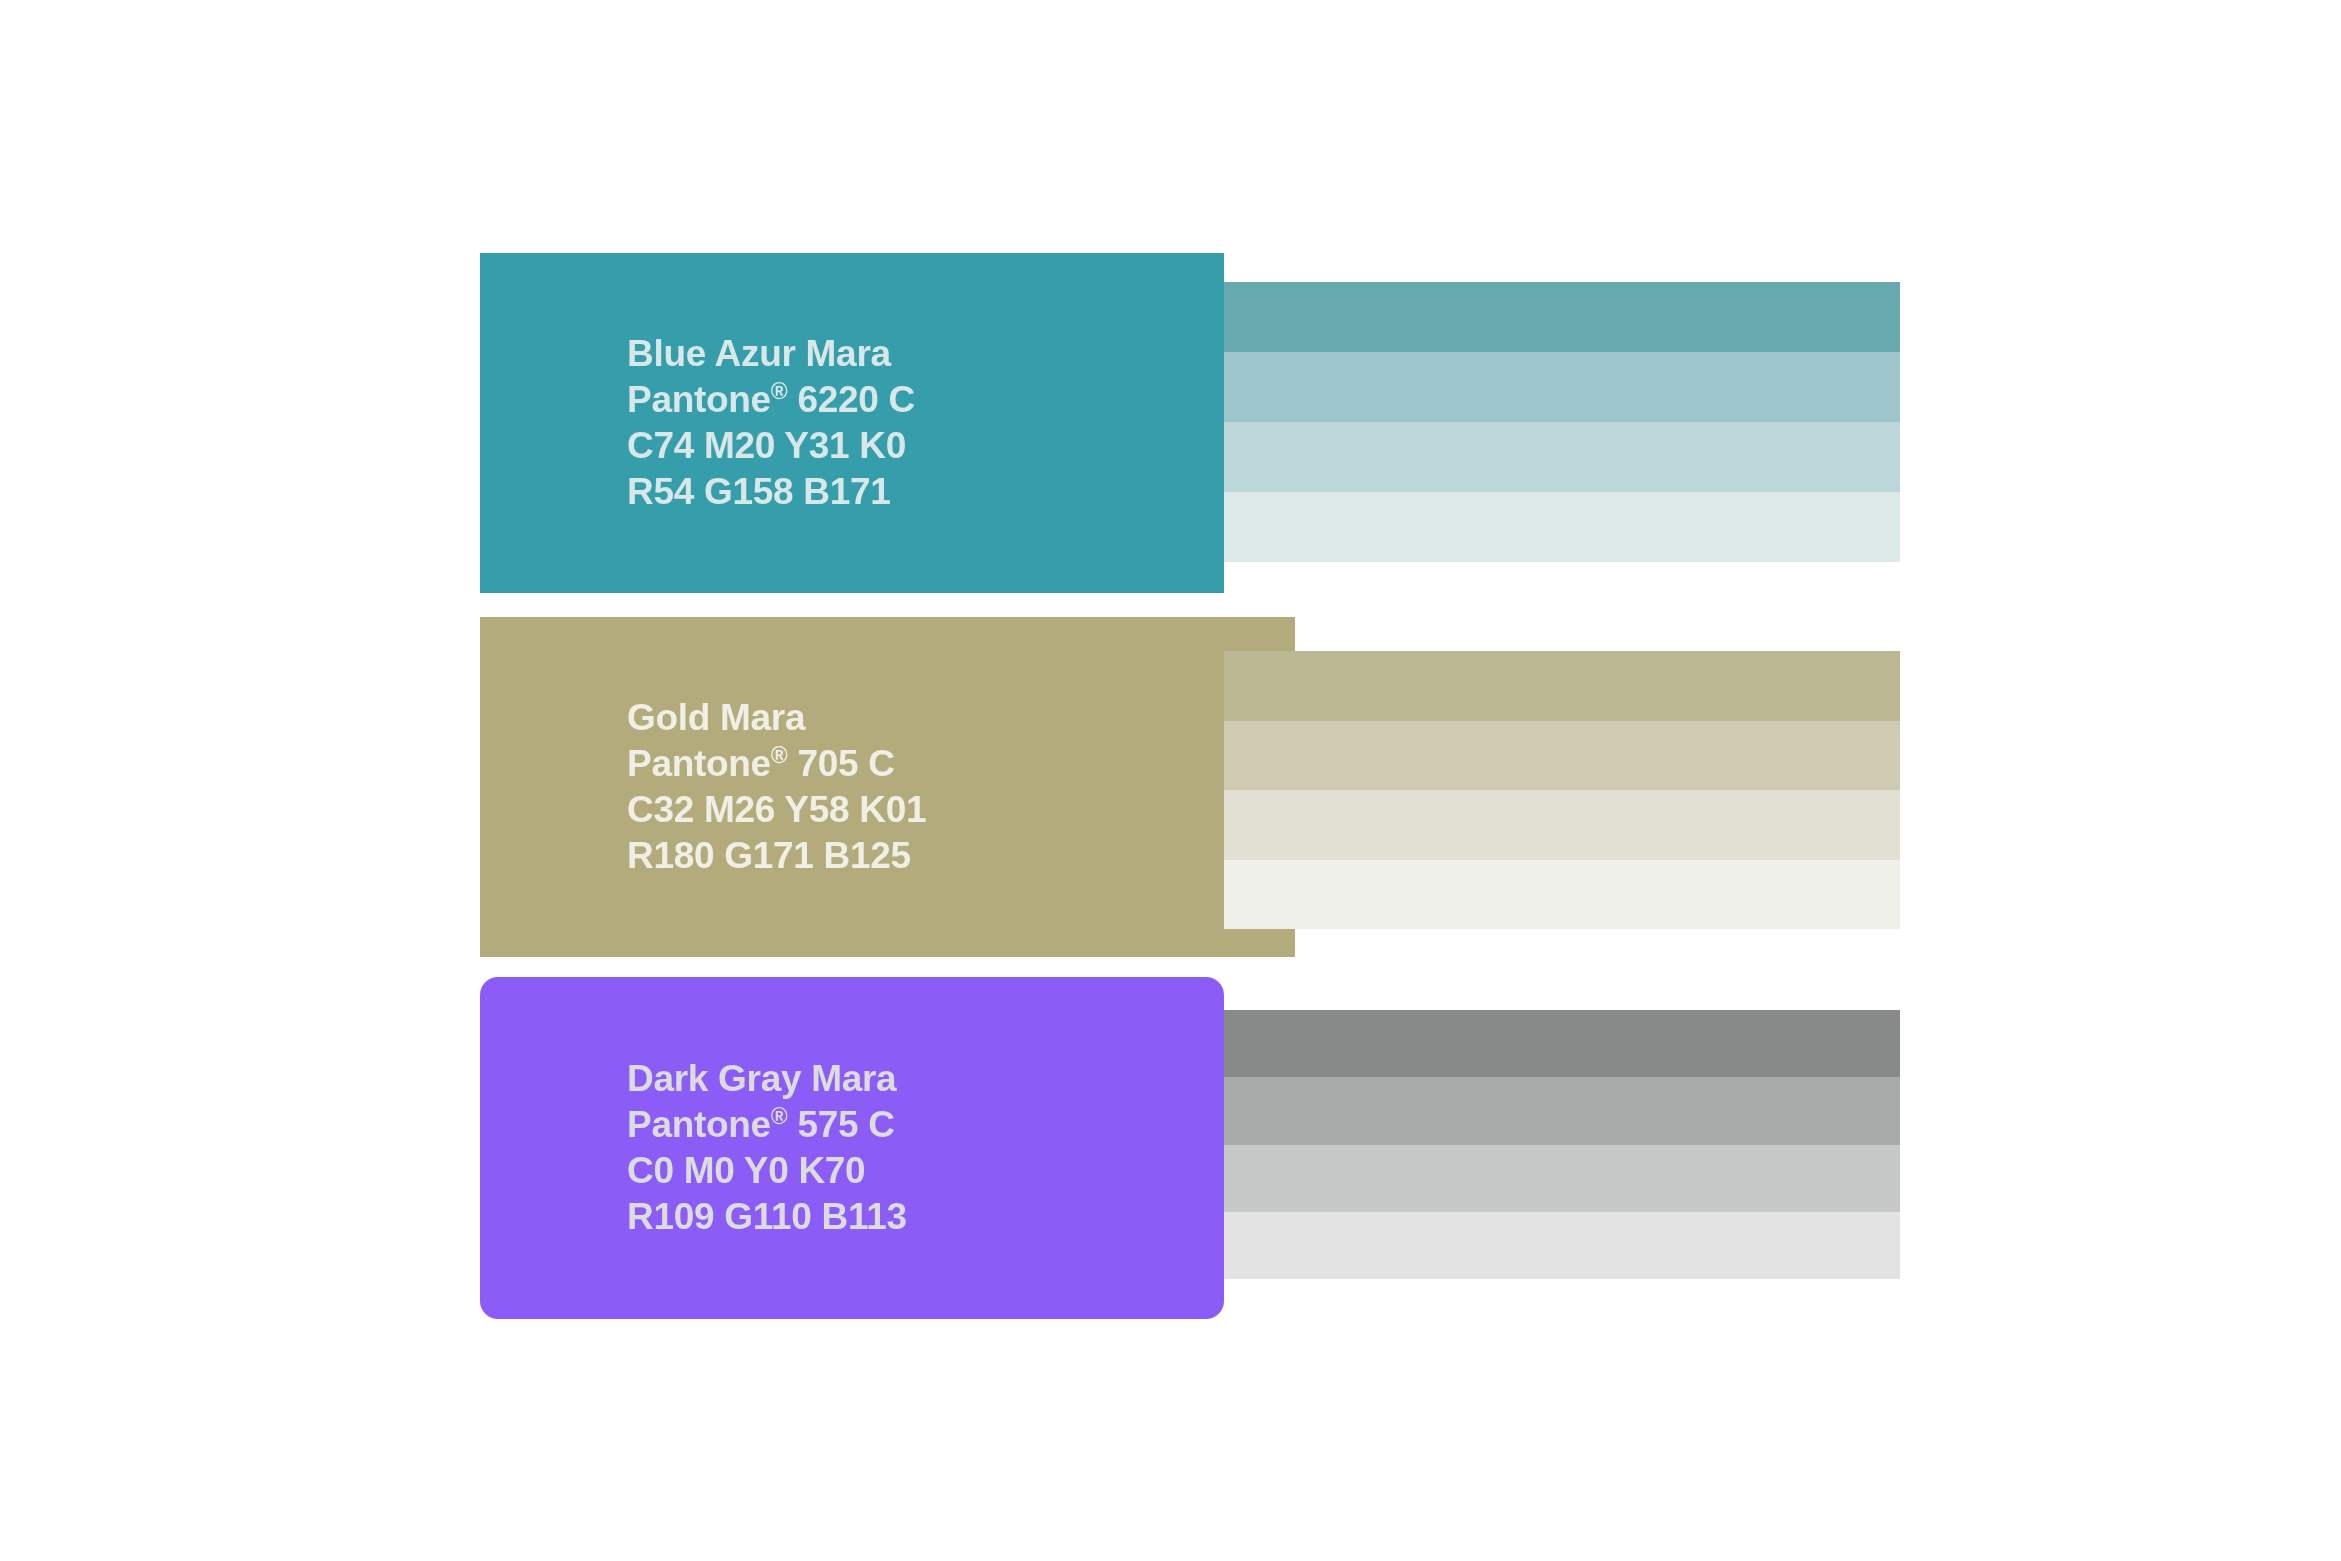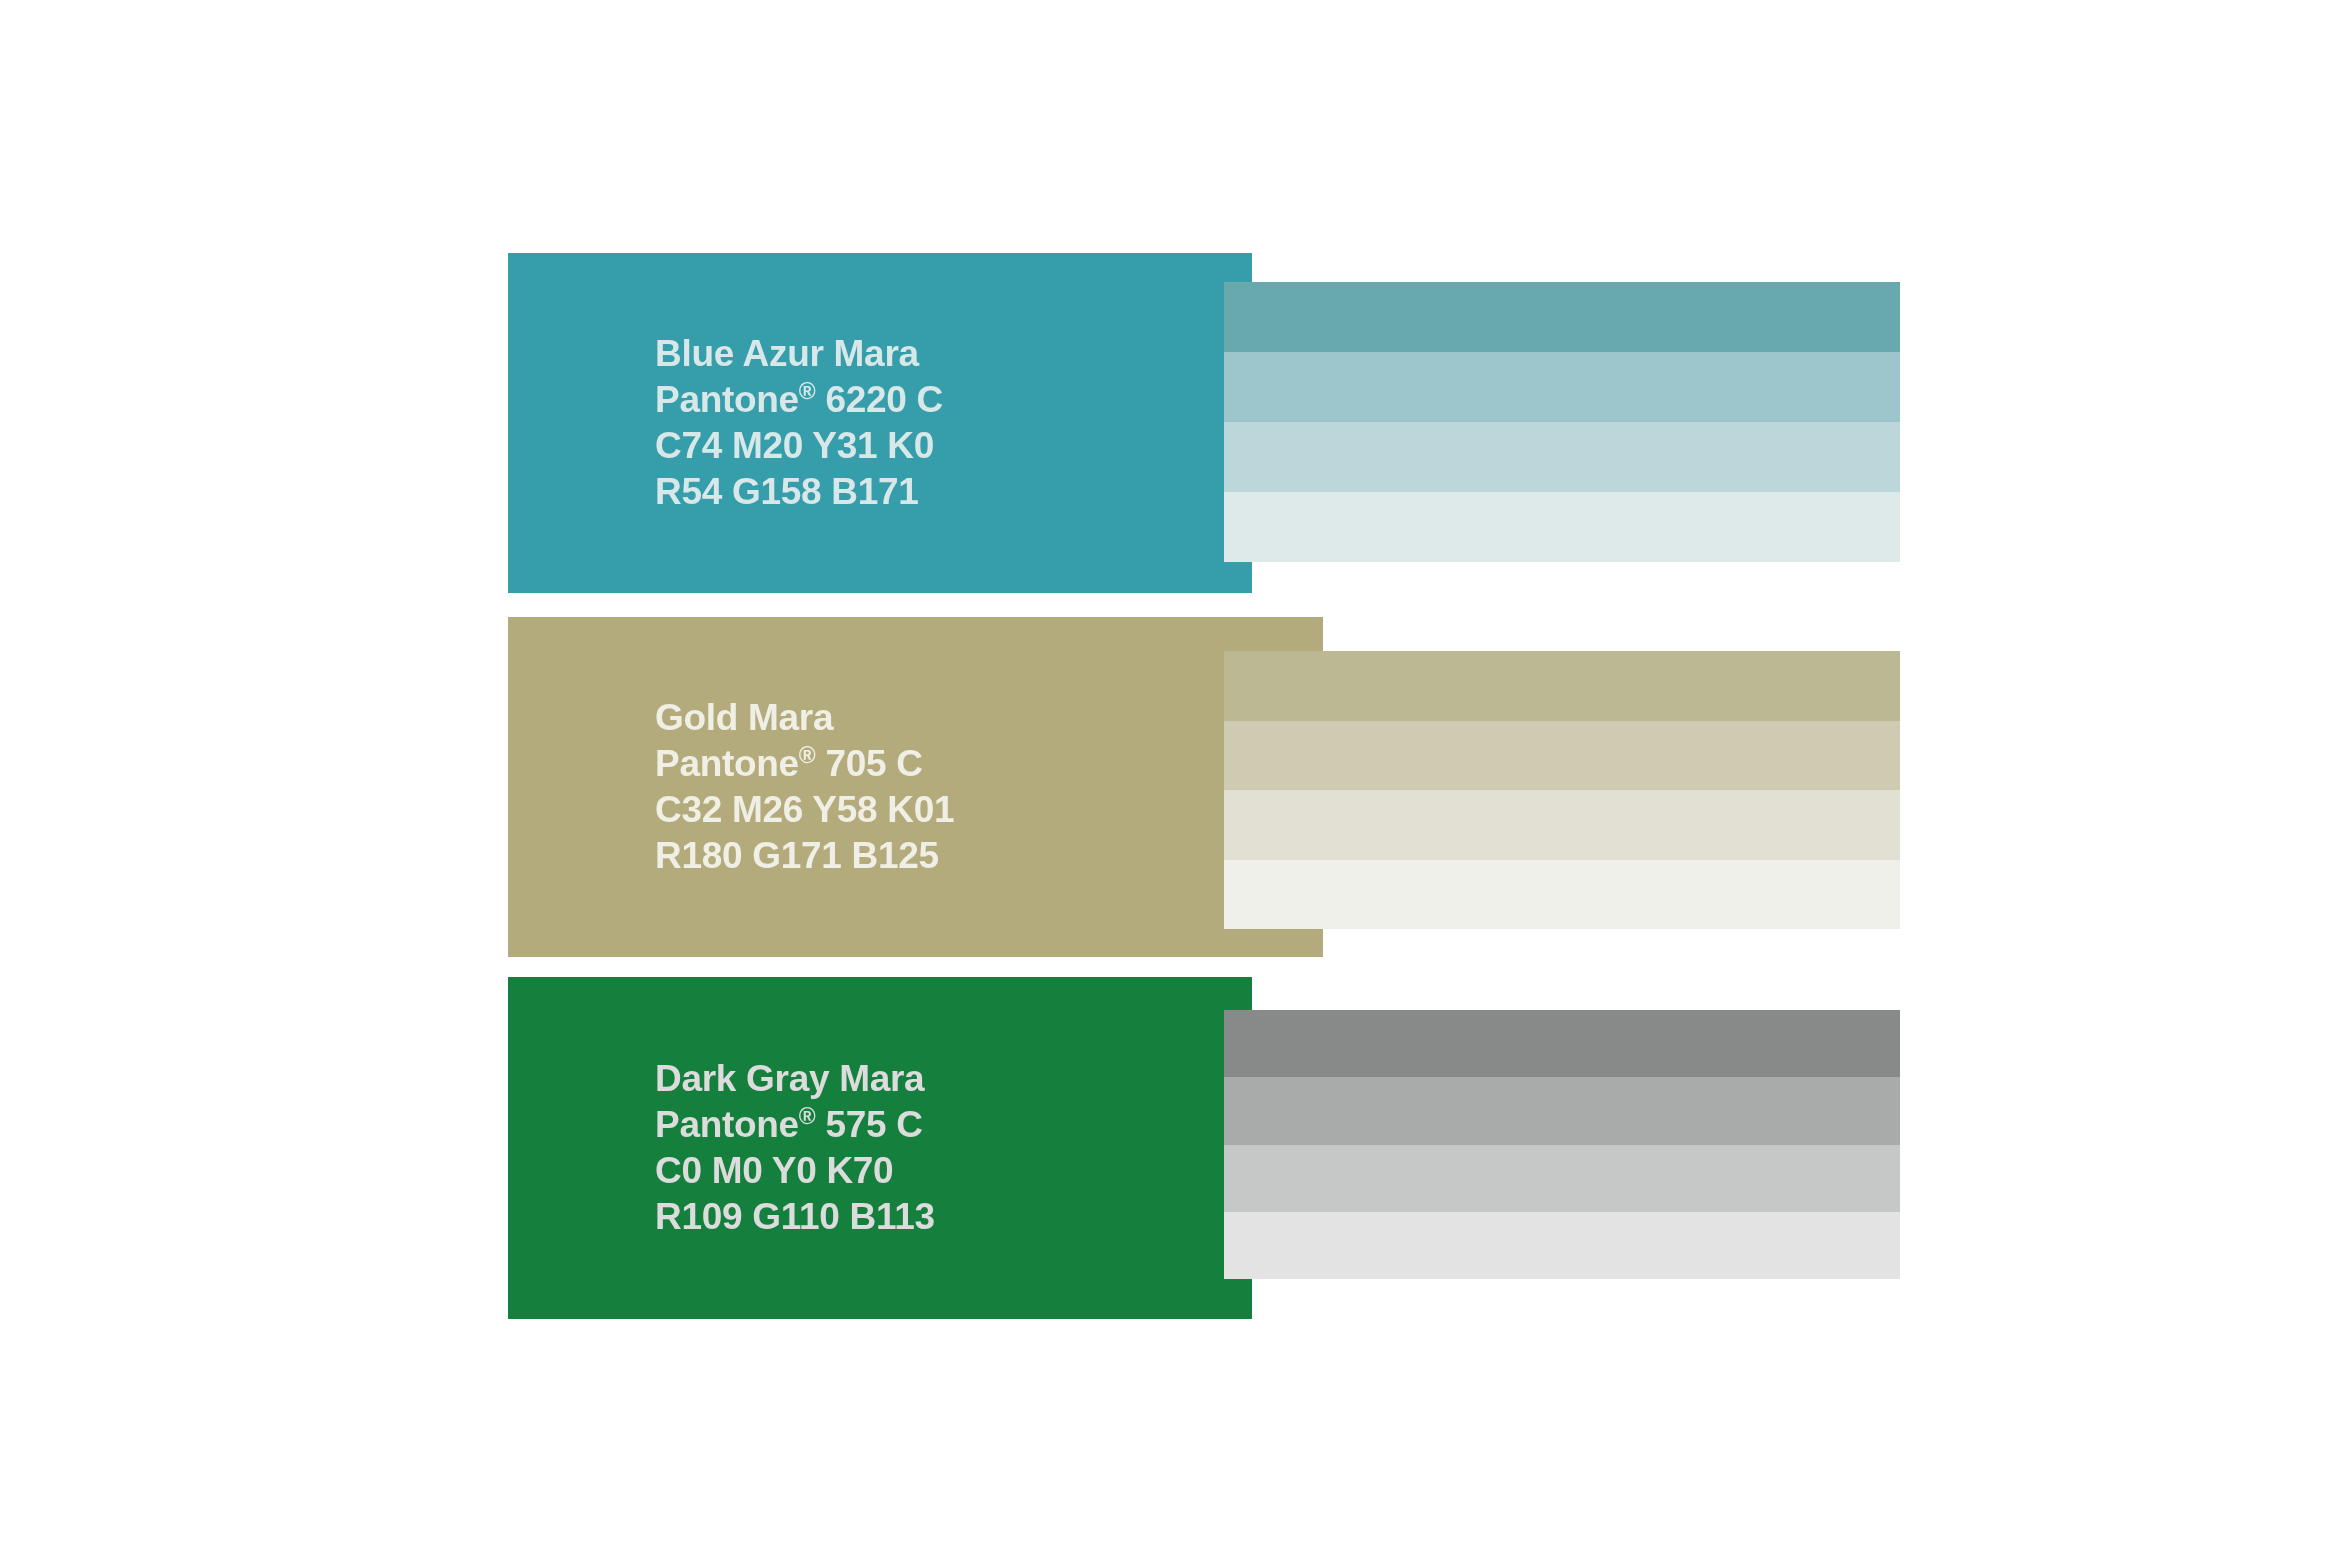--- a/index.html
+++ b/index.html
@@ -29,21 +29,20 @@
 
   
   .swatch-main {
     position: absolute;
     box-sizing: border-box;
     display: flex;
     flex-direction: column;
     justify-content: center;
     align-items: flex-start;
     padding-left: 147px;
-    margin-left: 28px;
   }
 
   .swatch-text-block {
     display: block;
   }
 
   .swatch-line {
     display: block;
     font-weight: bold;
     font-size: 37px;
@@ -152,21 +151,21 @@
       <div class="tint-band" style="background-color: rgb(188, 184, 148);"></div>
       <div class="tint-band" style="background-color: rgb(207, 203, 179);"></div>
       <div class="tint-band" style="background-color: rgb(226, 224, 210);"></div>
       <div class="tint-band" style="background-color: rgb(240, 240, 234);"></div>
     </div>
 
   </div>
 
   <div class="swatch-row" id="row-gray">
 
-    <div class="swatch-main" style="background-color: #15803d; color: rgb(220, 220, 220);">
+    <div class="swatch-main" style="background-color: #8b5cf6; color: rgb(220, 220, 220); border-radius: 18px;">
       <div class="swatch-text-block">
         <span class="swatch-line">Dark Gray Mara</span>
         <span class="swatch-line"><span>Pantone</span><span class="reg-mark">®</span><span> 575 C</span></span>
         <span class="swatch-line">C0 M0 Y0 K70</span>
         <span class="swatch-line">R109 G110 B113</span>
       </div>
     </div>
 
     <div class="tint-strip">
       <div class="tint-band" style="background-color: rgb(136, 138, 138);"></div>

